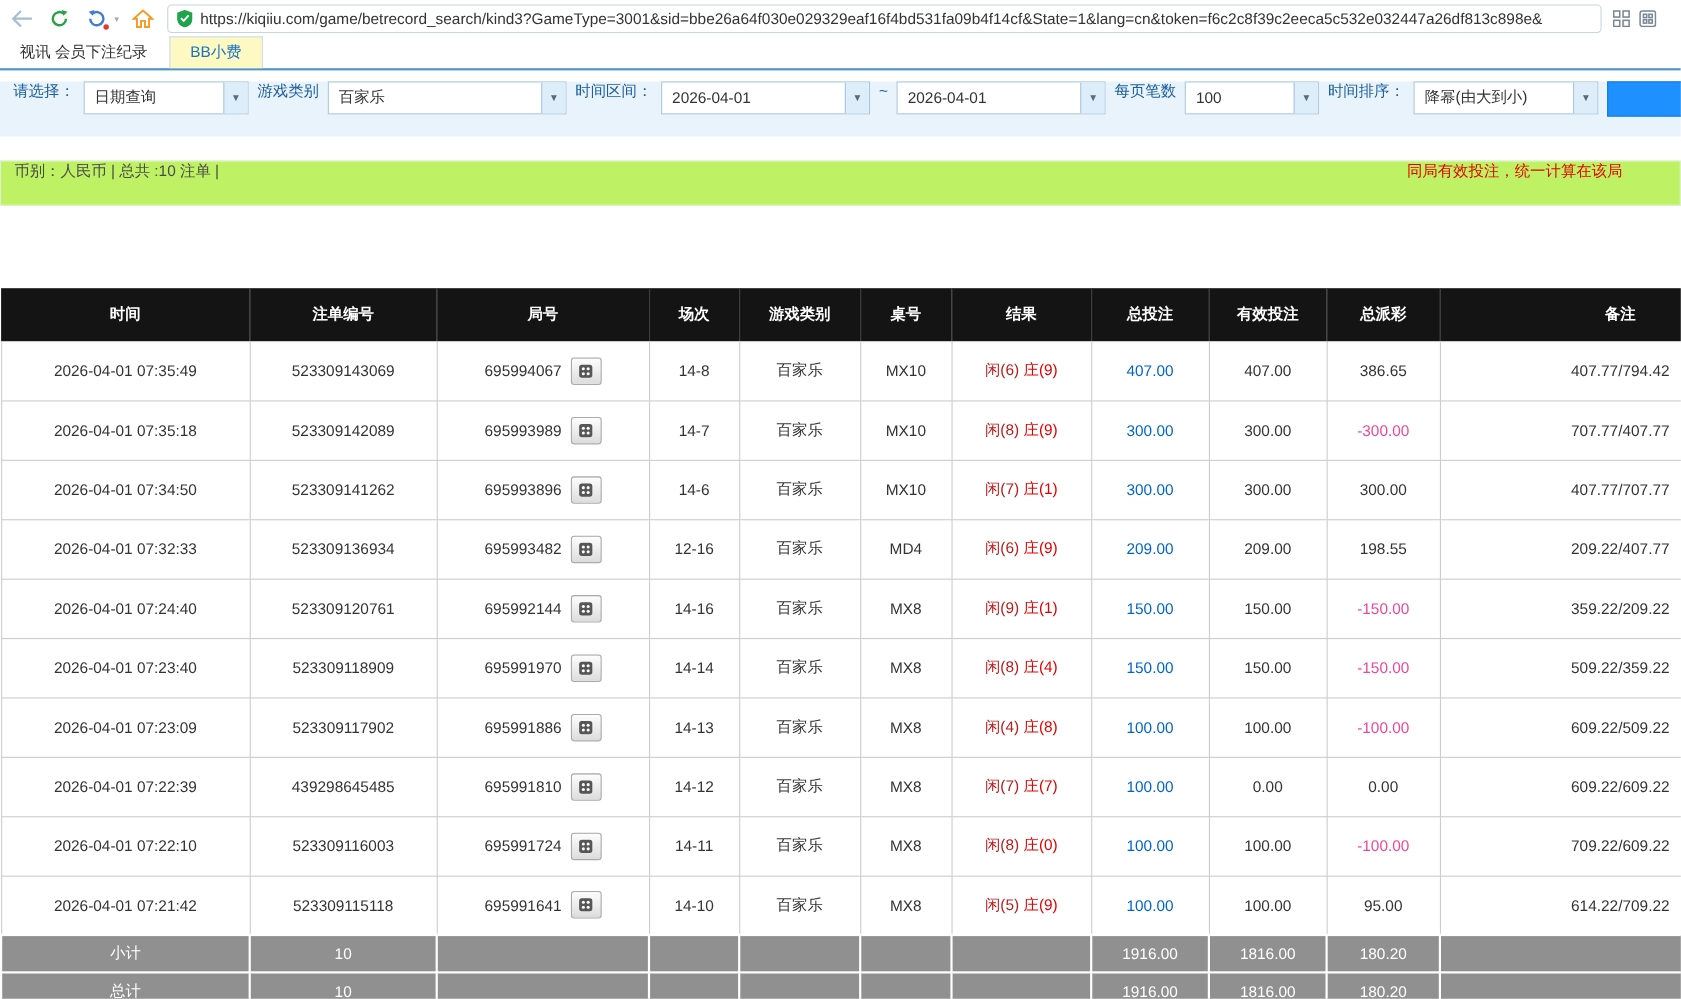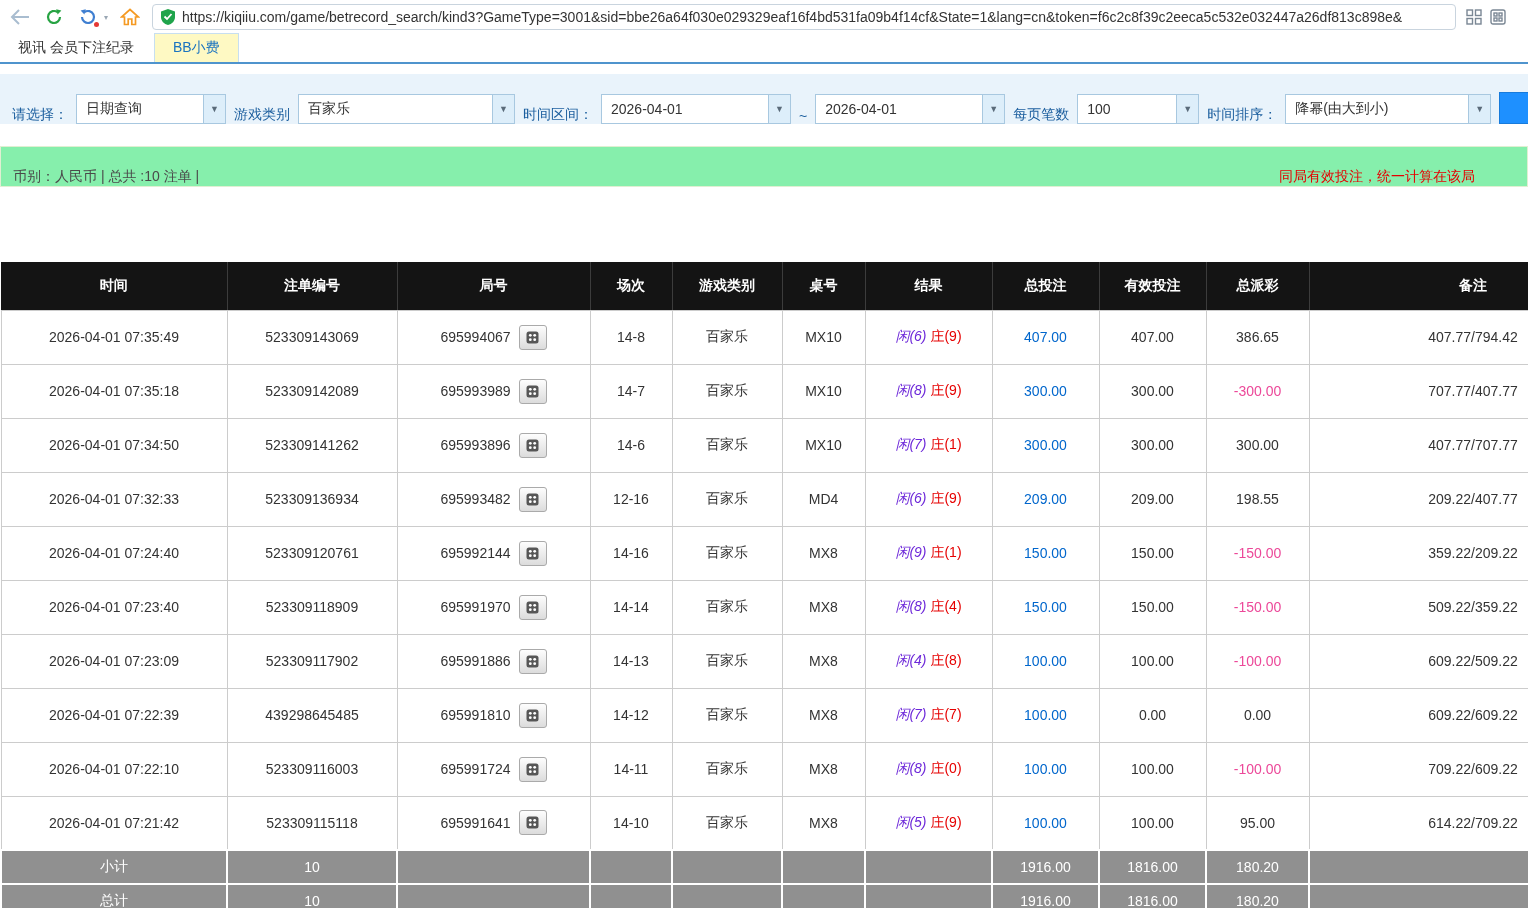--- a/index.html
+++ b/index.html
@@ -15,42 +15,42 @@
   .url-text { font-size:14px; color:#333; white-space:nowrap; overflow:hidden; flex:1; }
   .chrome-right { display:flex; gap:8px; flex:none; width:54px; overflow:hidden; }
 
   
   .tab-row { height:30px; display:flex; align-items:flex-end; padding-left:8px; gap:10px; border-bottom:2px solid #4f94cd; }
   .tab { font-size:14px; padding:5px 10px; white-space:nowrap; cursor:pointer; }
   .tab-primary { color:#333; }
   .tab-secondary { color:#1a73c0; border:1px solid #c7dff0; border-bottom:none; padding:5px 18px; background:#fef9c3; }
 
   
-  .filter-bar { margin-top:10px; height:50px; background:#e9f3fb; display:flex; align-items:flex-end; padding:0 12px; gap:8px; }
+  .filter-bar { margin-top:10px; height:50px; background:#e9f3fb; display:flex; align-items:flex-start; padding:0 12px; gap:8px; }
   .f-label { font-size:14px; color:#1b5e9e; white-space:nowrap; flex:none; }
   .tilde { color:#1b5e9e; font-size:14px; flex:none; }
   .combo { background:#fff; border:1px solid #a8c8e0; height:30px; display:flex; align-items:stretch; flex:none; cursor:pointer; }
   .combo-value { padding:0 9px; font-size:14px; color:#333; display:flex; align-items:center; flex:1; white-space:nowrap; overflow:hidden; }
   .combo-btn { width:22px; background:#ddeefa; border-left:1px solid #a8c8e0; display:flex; align-items:center; justify-content:center; font-size:9px; color:#5a6b7a; flex:none; }
-  .w150{width:150px}.w217{width:217px}.w190{width:190px}.w122{width:122px}.w206{width:206px}
+  .w150{width:150px}.w217{width:217px}.w190{width:190px}.w122{width:122px}.w206{width:168px}
   .search-btn { width:70px; height:32px; background:#1e90ff; border:1px solid #187bdb; flex:none; cursor:pointer; }
 
   
-  .summary-bar { margin-top:22px; height:41px; background:#86efac; border:1px solid #e0efd2; display:flex; align-items:flex-end; padding:0 12px; position:relative; }
+  .summary-bar { margin-top:22px; height:41px; background:#bef264; border:1px solid #e0efd2; display:flex; align-items:flex-start; padding:0 12px; position:relative; }
   .summary-left { font-size:14px; color:#4a4a4a; white-space:nowrap; }
   .summary-right { position:absolute; left:1278px; font-size:14px; color:#e60000; white-space:nowrap; }
 
   
   .table-wrap { margin-top:75px; }
   table { border-collapse:collapse; table-layout:fixed; width:1636px; font-size:14px; }
   thead th { background:#141414; color:#fff; height:48px; font-weight:bold; border-right:1px solid #3c3c3c; border-bottom:1px solid #ccc; }
   tbody td { height:54px; text-align:center; border:1px solid #ccc; color:#333; background:#fff; }
   .round { display:inline-flex; align-items:center; gap:8px; }
   .vid-btn { width:28px; height:25px; border:1px solid #aaa; border-radius:3px; background:linear-gradient(#fdfdfd,#dcdcdc); display:inline-flex; align-items:center; justify-content:center; cursor:pointer; }
-  .res-player { color:#6d28d9;font-style:italic; }
+  .res-player { color:#b91c1c; }
   .res-banker { color:#e60000; }
   .bet-link { color:#0066cc; text-decoration:none; cursor:pointer; }
   .neg { color:#ec4899; }
   tfoot td { height:34px; background:#909090; color:#fff; text-align:center; border:2px solid #fff; font-size:14px; }
 </style>
 </head>
 <body>
 
 <div class="browser-bar">
   <span class="nav-btn">

